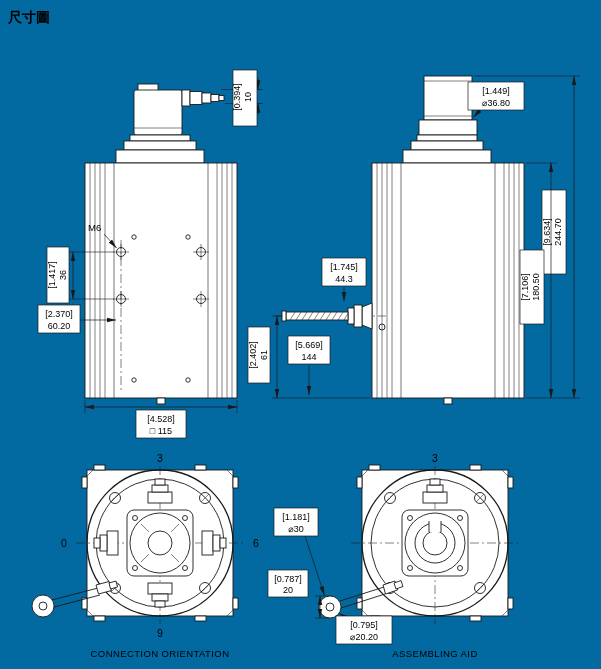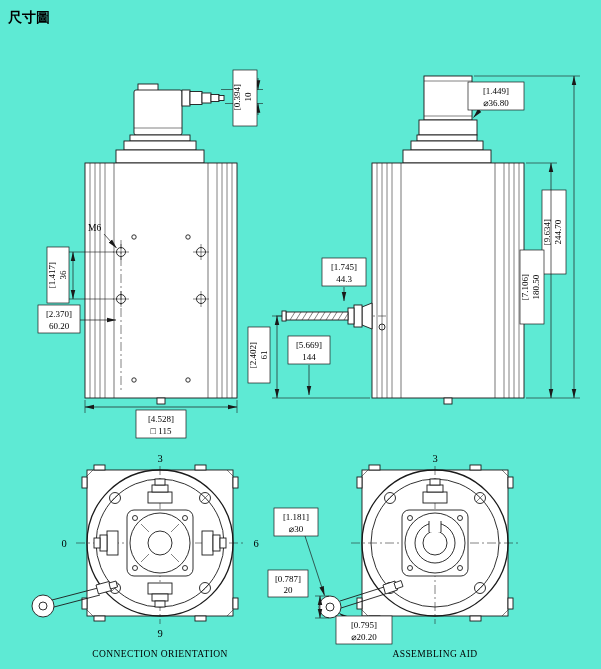--- a/index.html
+++ b/index.html
@@ -1,17 +1,17 @@
 <!DOCTYPE html>
 <html><head>
 <meta charset="utf-8">
 <style>
   html,body{margin:0;padding:0;background:#ffffff;}
-  .page{position:relative;width:601px;height:669px;background:#5eead4;overflow:hidden;
-        font-family:Liberation Serif, serif;}
+  .page{position:relative;width:601px;height:669px;background:#0369a1;overflow:hidden;
+        font-family:Liberation Sans, sans-serif;}
   svg{position:absolute;left:0;top:0;}
   .ln{stroke:#1a1a1a;stroke-width:0.9;fill:#fff;}
   .lnn{stroke:#1a1a1a;stroke-width:0.9;fill:none;}
   .thin{stroke:#1a1a1a;stroke-width:0.55;fill:none;}
   .thick{stroke:#1a1a1a;stroke-width:1.3;fill:none;}
   .dim{stroke:#1a1a1a;stroke-width:0.7;fill:none;}
   .ext{stroke:#1a1a1a;stroke-width:0.6;fill:none;}
   .cl{stroke:#1a1a1a;stroke-width:0.55;fill:none;stroke-dasharray:9 3 2 3;}
   .box{fill:#ffffff;stroke:#1a1a1a;stroke-width:0.7;}
   text{fill:#000;}

